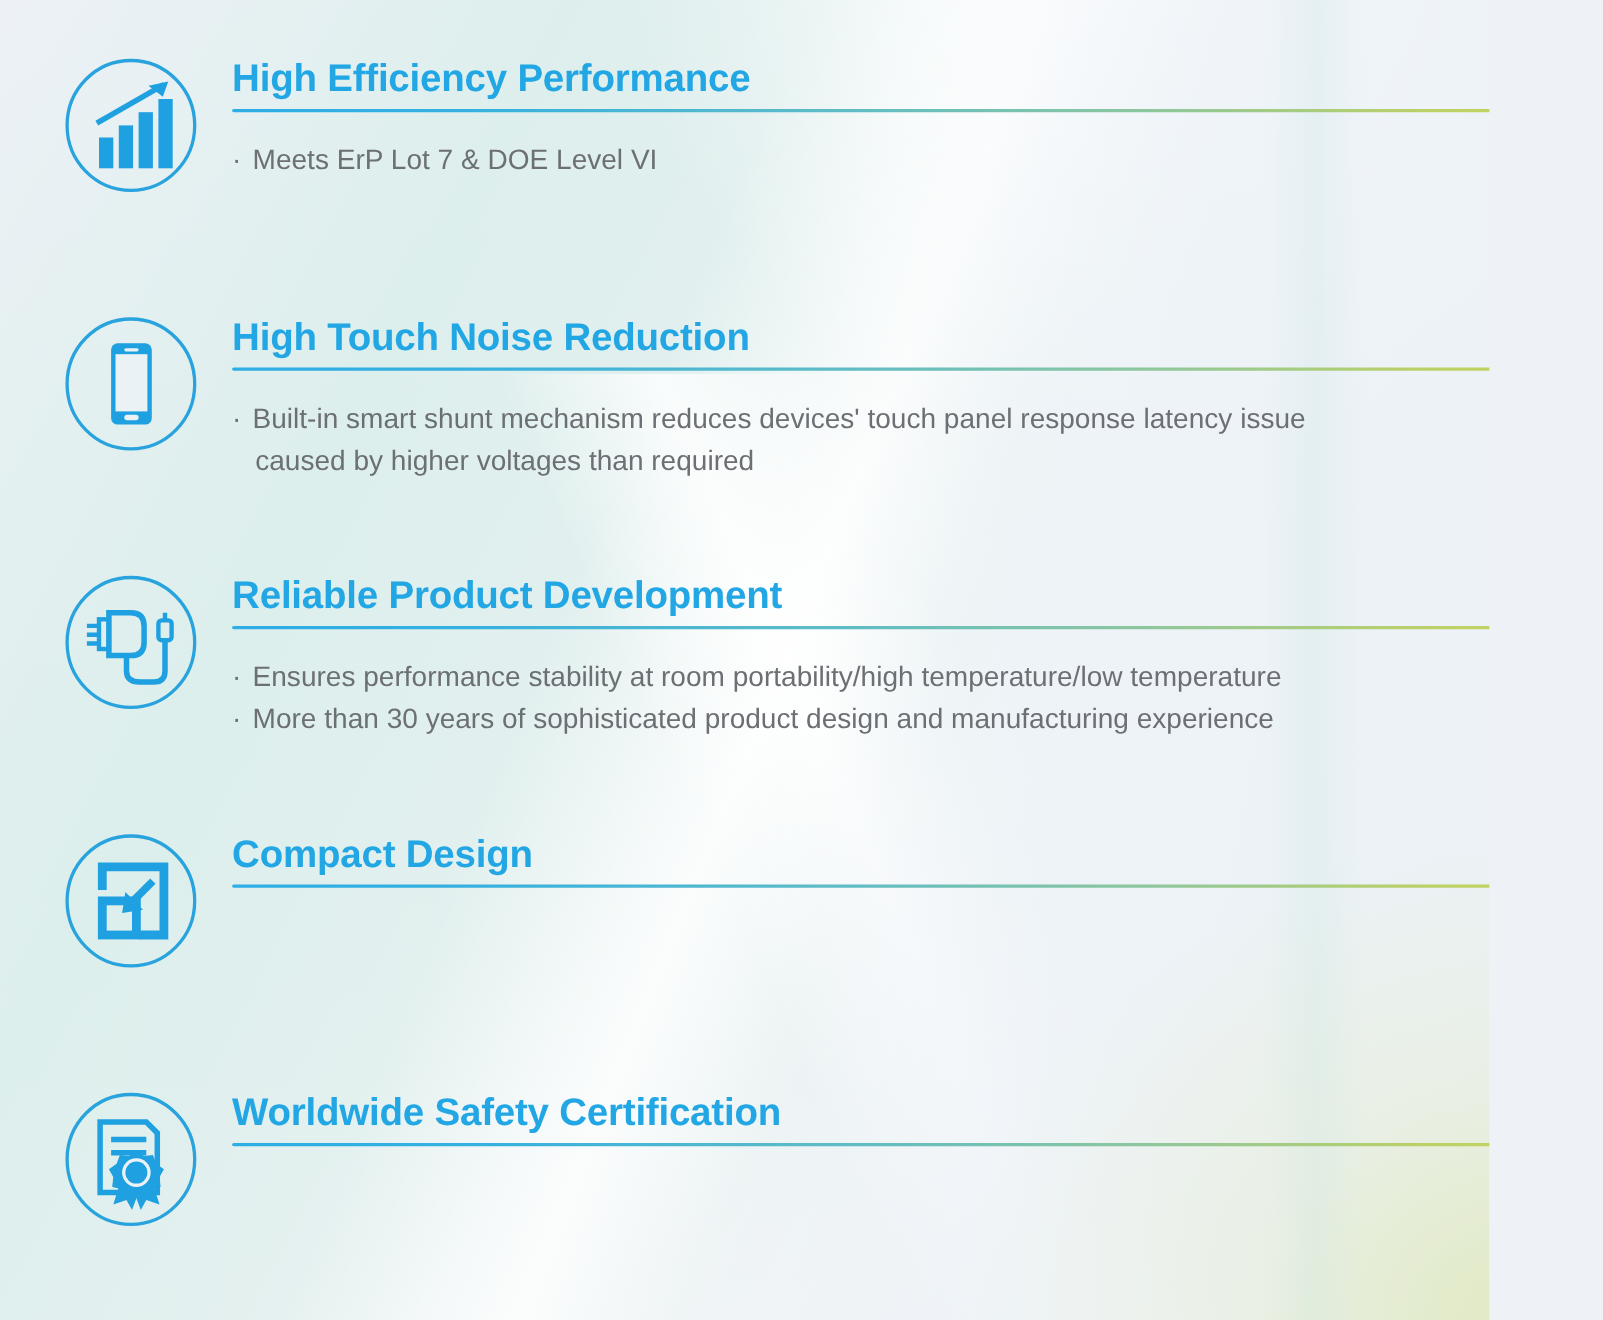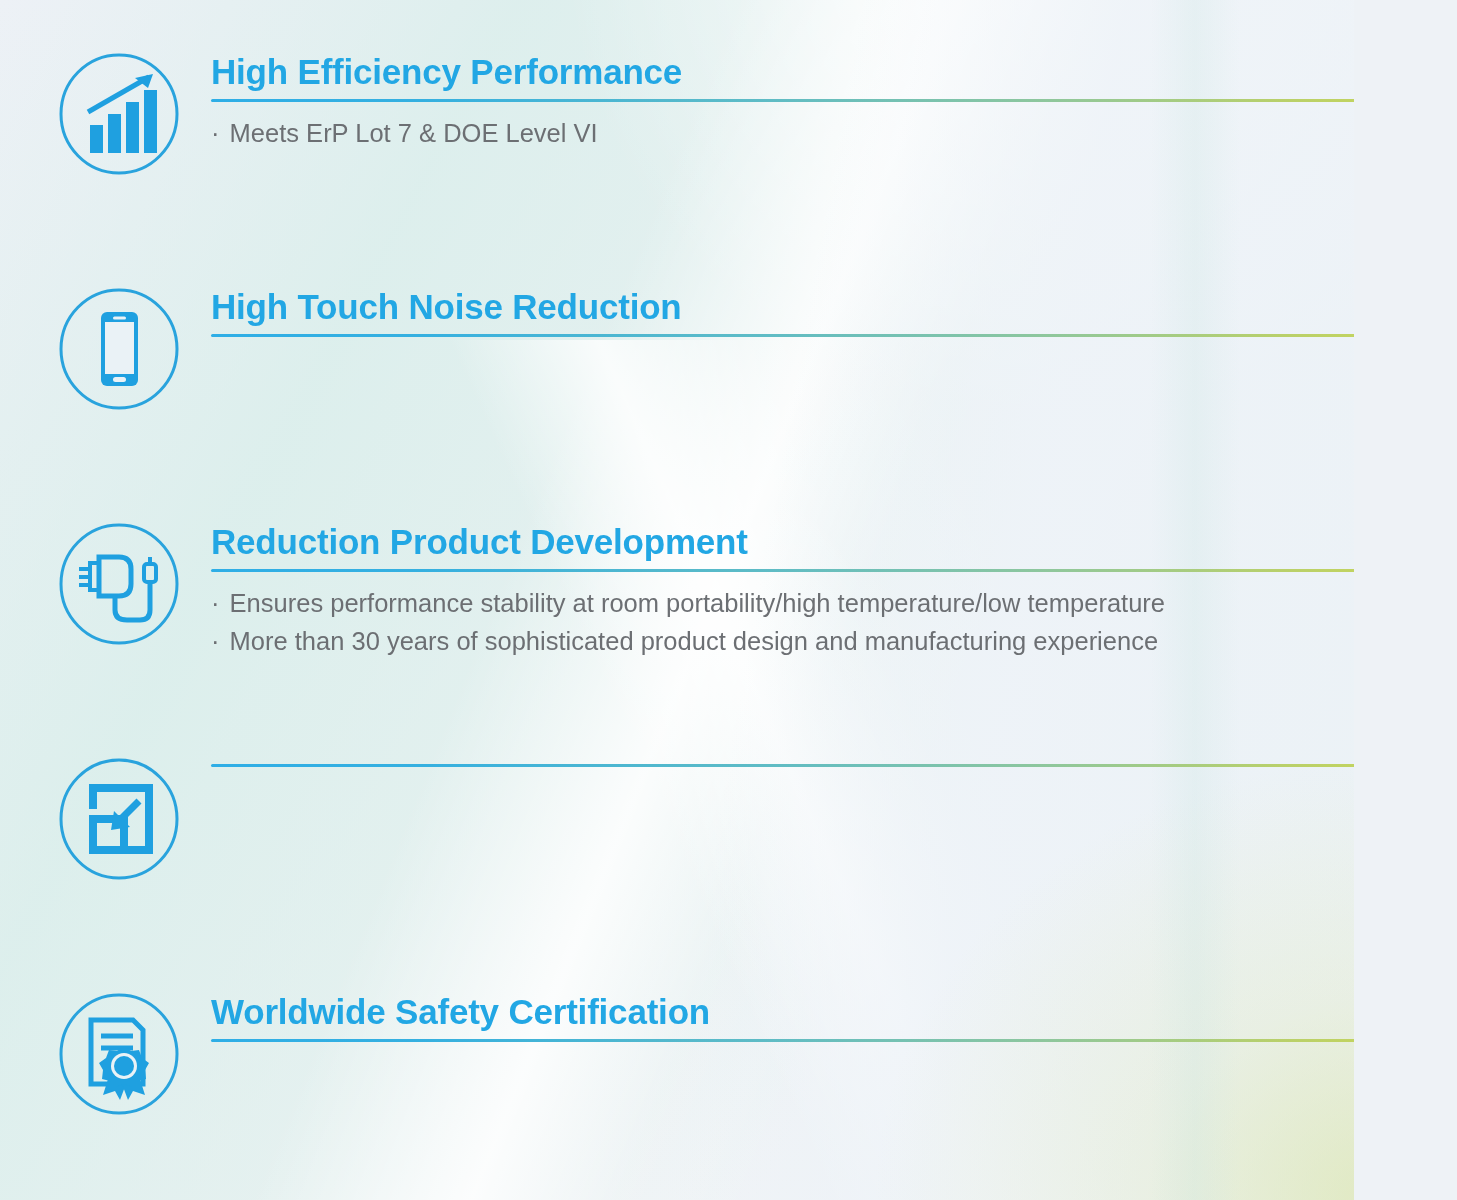--- a/index.html
+++ b/index.html
@@ -89,21 +89,21 @@
   }
   .divider{
     height:3px;
     width:1165px;
     margin-top:7px;
     background:linear-gradient(90deg,#2eaee6 0%,#35b0e0 18%,#5fbcc5 48%,#8fc79c 72%,#b9d06a 92%,#c3d45e 100%);
     border-radius:2px;
   }
   .desc{
     margin:0;
-    padding-top:12px;
+    padding-top:25px;
     color:#6c6f73;
     font-size:25.5px;
     line-height:38px;
     max-width:1175px;
   }
   .desc .line{display:block;}
   .desc .bullet{letter-spacing:3px;}
   .indent{padding-left:21px;display:inline-block;}
 </style>
 </head>
@@ -148,59 +148,64 @@
           <ellipse cx="62" cy="62" rx="58" ry="59" fill="none" stroke="#29a3dd" stroke-width="3"></ellipse>
           <rect x="44" y="25" width="37" height="74" rx="6" ry="6" fill="#1fa0e0"></rect>
           <rect x="48" y="35" width="29" height="52" fill="#eaf2f6"></rect>
           <rect x="56" y="29.5" width="13" height="3" rx="1.5" fill="#eaf2f6"></rect>
           <rect x="56" y="90" width="13" height="5" rx="2.5" fill="#eaf2f6"></rect>
         </svg>
       </div>
       <div class="body-col">
         <div class="feat-title">High Touch Noise Reduction</div>
         <div class="divider"></div>
+        <div class="desc">
+          <span class="line"><span class="bullet">·</span> <span>Built-in smart shunt mechanism reduces devices' touch panel response latency issue</span></span>
+          <span class="line indent"><span>caused by higher voltages than required</span></span>
+        </div>
       </div>
     </div>
 
     <div class="feature" style="top:522px;">
       <div class="icon-wrap">
         <svg width="124" height="124" viewBox="0 0 124 124">
           <ellipse cx="62" cy="62" rx="58" ry="59" fill="none" stroke="#29a3dd" stroke-width="3"></ellipse>
           <path d="M42 35 L62 35 Q74 35 74 47 L74 62 Q74 74 62 74 L42 74 Z" fill="none" stroke="#1fa0e0" stroke-width="5"></path>
           <rect x="33" y="41" width="9" height="27" fill="none" stroke="#1fa0e0" stroke-width="4"></rect>
           <line x1="22" y1="47" x2="33" y2="47" stroke="#1fa0e0" stroke-width="4"></line>
           <line x1="22" y1="55" x2="33" y2="55" stroke="#1fa0e0" stroke-width="4"></line>
           <line x1="22" y1="63" x2="33" y2="63" stroke="#1fa0e0" stroke-width="4"></line>
           <path d="M58 74 L58 88 Q58 98 70 98 L83 98 Q93 98 93 88 L93 60" fill="none" stroke="#1fa0e0" stroke-width="5"></path>
           <rect x="87" y="42" width="12" height="18" rx="3" fill="none" stroke="#1fa0e0" stroke-width="4"></rect>
           <line x1="93" y1="35" x2="93" y2="42" stroke="#1fa0e0" stroke-width="4"></line>
         </svg>
       </div>
       <div class="body-col">
-        <div class="feat-title">Reduction Product Development</div>
+        <div class="feat-title">Reliable Product Development</div>
         <div class="divider"></div>
         <div class="desc">
           <span class="line"><span class="bullet">·</span> <span>Ensures performance stability at room portability/high temperature/low temperature</span></span>
           <span class="line"><span class="bullet">·</span> <span>More than 30 years of sophisticated product  design and manufacturing experience</span></span>
         </div>
       </div>
     </div>
 
     <div class="feature" style="top:757px;">
       <div class="icon-wrap">
         <svg width="124" height="124" viewBox="0 0 124 124">
           <ellipse cx="62" cy="62" rx="58" ry="59" fill="none" stroke="#29a3dd" stroke-width="3"></ellipse>
           <path d="M36 52 L36 31 L92 31 L92 93 L70 93" fill="none" stroke="#1fa0e0" stroke-width="8"></path>
           <path d="M36 93 L36 60 L36 93 Z" fill="none"></path>
           <rect x="36" y="62" width="31" height="31" fill="none" stroke="#1fa0e0" stroke-width="8"></rect>
           <path d="M82 44 L58 68" stroke="#1fa0e0" stroke-width="7"></path>
           <path d="M54 73 L57 54 L73 70 Z" fill="#1fa0e0"></path>
         </svg>
       </div>
       <div class="body-col">
+        <div class="feat-title">Compact Design</div>
         <div class="divider"></div>
       </div>
     </div>
 
     <div class="feature" style="top:992px;">
       <div class="icon-wrap">
         <svg width="124" height="124" viewBox="0 0 124 124">
           <ellipse cx="62" cy="62" rx="58" ry="59" fill="none" stroke="#29a3dd" stroke-width="3"></ellipse>
           <path d="M34 28 L76 28 L86 38 L86 92 L34 92 Z" fill="none" stroke="#1fa0e0" stroke-width="5"></path>
           <line x1="44" y1="44" x2="76" y2="44" stroke="#1fa0e0" stroke-width="5"></line>

